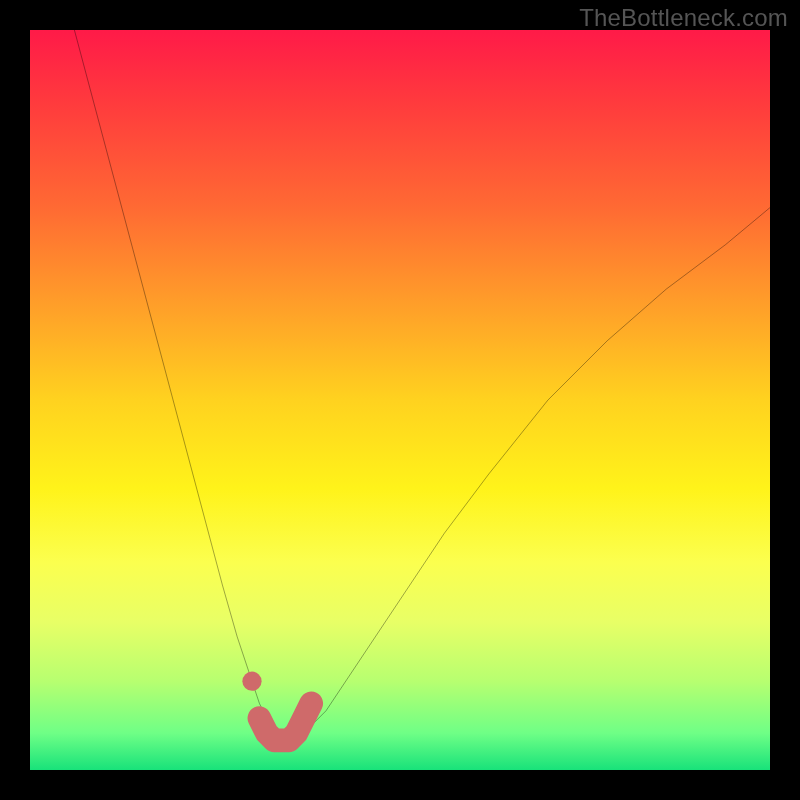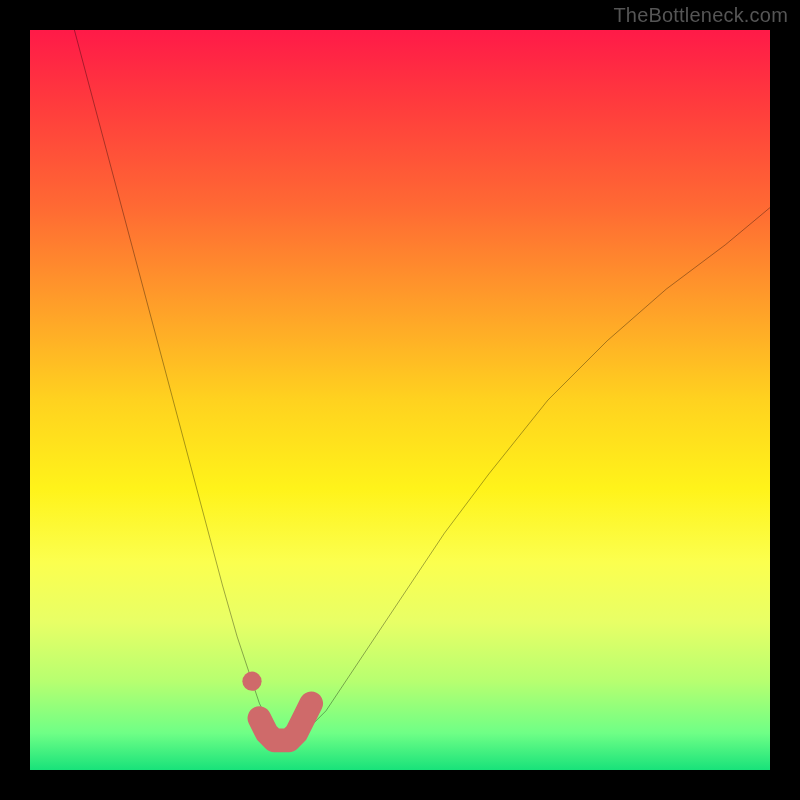--- a/index.html
+++ b/index.html
@@ -15,21 +15,21 @@
     left: 0; top: 0;
     width: 800px;
     height: 800px;
     background: #000;
   }
   .watermark {
     position: absolute;
     top: 4px;
     right: 12px;
     color: #555;
-    font-size: 20px;
+    font-size: 24px;
     font-weight: 500;
     letter-spacing: 0.2px;
   }
   .plot {
     position: absolute;
     left: 30px;
     top: 30px;
     width: 740px;
     height: 740px;
     overflow: hidden;

